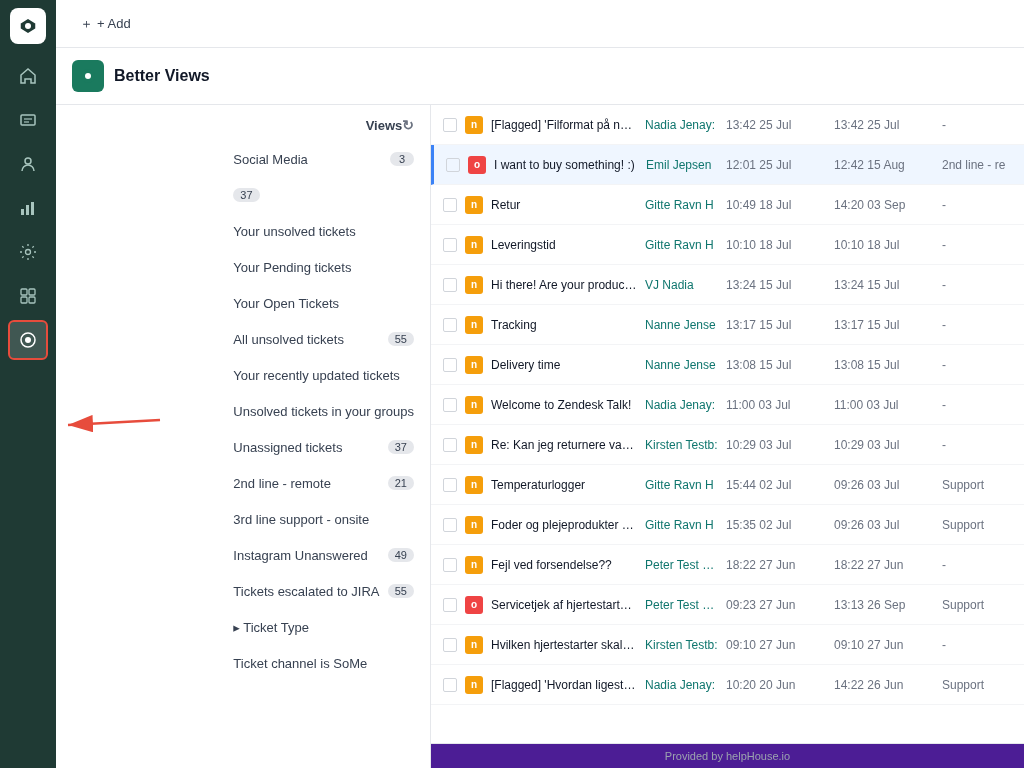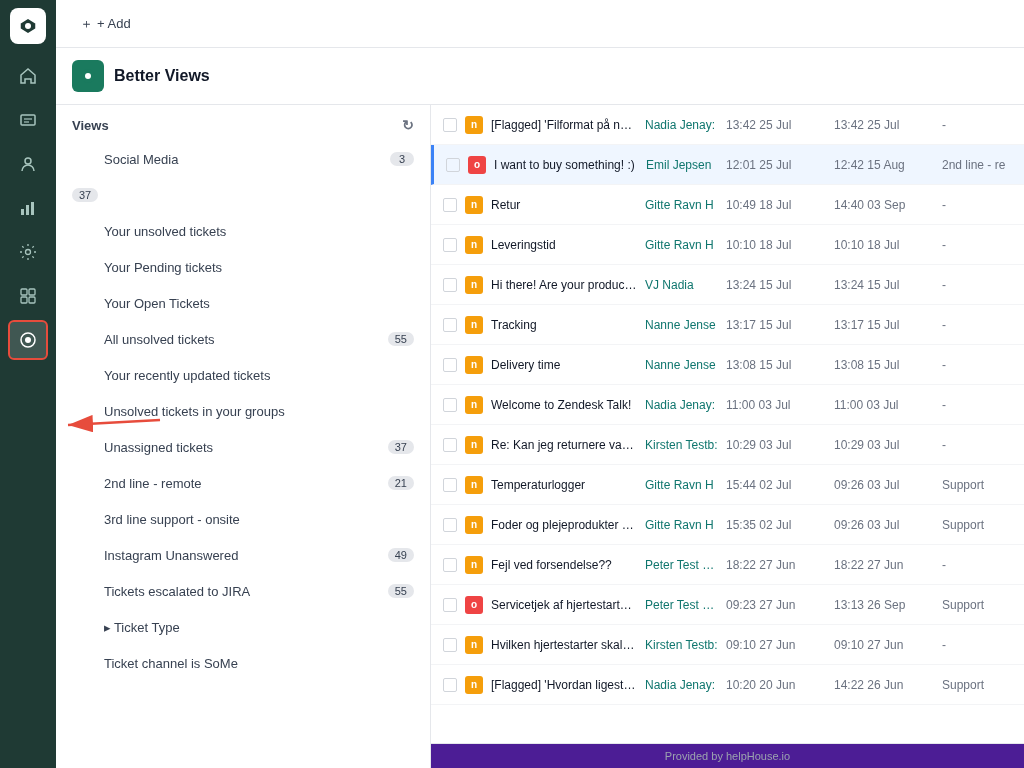--- a/index.html
+++ b/index.html
@@ -150,21 +150,21 @@
     .sidebar-item .badge {
       background: #e5e7eb;
       color: #374151;
       border-radius: 10px;
       padding: 1px 7px;
       font-size: 11px;
       font-weight: 500;
       min-width: 24px;
       text-align: center;
     }
-    .sidebar-item .label { flex: 1; margin-left: 32px; }
+    .sidebar-item .label { flex: 1; }
 
     
     .ticket-list {
       flex: 1;
       background: #fff;
       overflow: hidden;
       display: flex;
       flex-direction: column;
     }
     .ticket-table {
@@ -327,21 +327,21 @@
           <svg width="18" height="18" viewBox="0 0 18 18" fill="none">
             <circle cx="9" cy="9" r="7" fill="#1a7a5e"></circle>
             <circle cx="9" cy="9" r="3" fill="#fff"></circle>
           </svg>
         </div>
         <span class="app-title">Better Views</span>
       </div>
 
       <div class="body-split">
 
-        <div class="sidebar" style="position:relative;">
+        <div class="sidebar" style="position:relative;align-items:flex-end;">
           <div class="sidebar-header">
             <span>Views</span>
             <span class="refresh-btn">↻</span>
           </div>
           <div class="sidebar-list">
 
             <div class="sidebar-item">
               <span class="label">Social Media</span>
               <span class="badge">3</span>
             </div>
@@ -417,21 +417,21 @@
               <div class="ticket-updated">12:42 15 Aug</div>
               <div class="ticket-group">2nd line - re</div>
             </div>
 
             <div class="ticket-row">
               <div class="ticket-checkbox"></div>
               <div class="ticket-priority priority-normal">n</div>
               <div class="ticket-subject">Retur</div>
               <div class="ticket-requester">Gitte Ravn H</div>
               <div class="ticket-created">10:49 18 Jul</div>
-              <div class="ticket-updated">14:40 03 Sep</div>
+              <div class="ticket-updated">14:20 03 Sep</div>
               <div class="ticket-group">-</div>
             </div>
 
             <div class="ticket-row">
               <div class="ticket-checkbox"></div>
               <div class="ticket-priority priority-normal">n</div>
               <div class="ticket-subject">Leveringstid</div>
               <div class="ticket-requester">Gitte Ravn H</div>
               <div class="ticket-created">10:10 18 Jul</div>
               <div class="ticket-updated">10:10 18 Jul</div>

